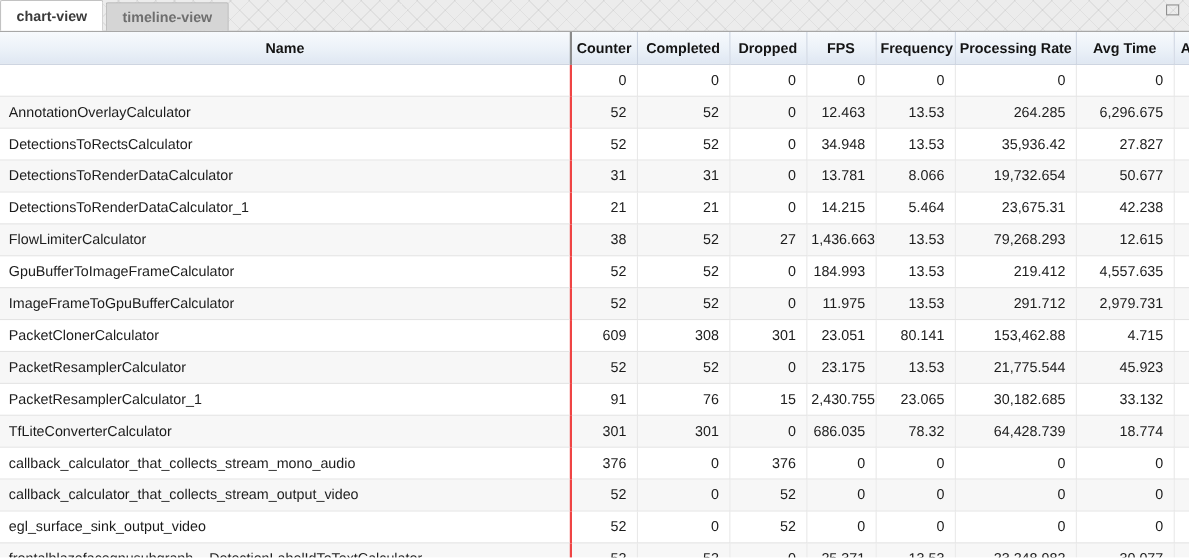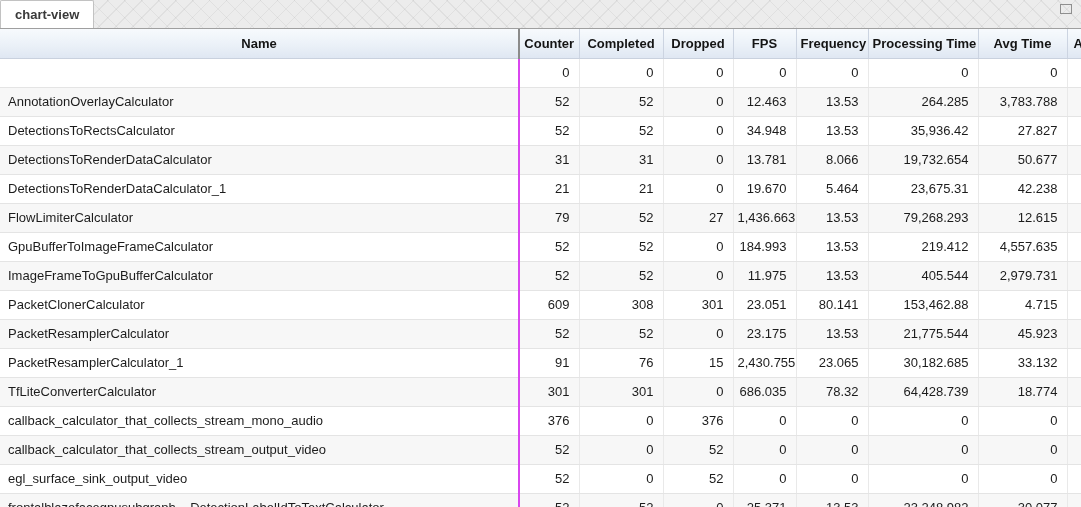--- a/index.html
+++ b/index.html
@@ -45,34 +45,37 @@
   }
   thead th.name-col{border-right:2px solid #8b8b8b;}
   thead th.last-col{text-align:left;padding-left:6px;border-right:none;}
   tbody td{
     height:29px;box-sizing:border-box;padding:0 9px 0 4px;
     border-right:1px solid #e9e9e9;border-bottom:1px solid #e4e4e4;
     font-size:13px;color:#1c1c1c;text-align:right;
     white-space:nowrap;overflow:hidden;background:#fff;
   }
   tbody td.name-cell{
-    text-align:left;padding:0 4px 0 8px;border-right:2px solid #d946ef;
+    text-align:left;padding:0 4px 0 8px;border-right:2px solid #ef4444;
   }
   tbody td.last-cell{border-right:none;}
   tbody tr.stripe td{background:#f7f7f7;}
   tbody tr{cursor:default;}
 </style>
 </head>
 <body>
 
 <div class="app">
 
   <div class="tabbar">
     <div class="tab active">
       <span>chart-view</span>
+    </div>
+    <div class="tab">
+      <span>timeline-view</span>
     </div>
     <div class="win-icon"></div>
   </div>
 
   <div class="table-wrap">
     <table>
       <colgroup>
         <col class="c0">
           <col class="c1">
           <col class="c2">
@@ -84,21 +87,21 @@
           <col class="c8">
       </colgroup>
       <thead>
         <tr id="header-row">
             <th class="name-col">Name</th>
             <th>Counter</th>
             <th>Completed</th>
             <th>Dropped</th>
             <th>FPS</th>
             <th>Frequency</th>
-            <th>Processing Time</th>
+            <th>Processing Rate</th>
             <th>Avg Time</th>
             <th class="last-col">A</th>
           </tr>
       </thead>
       <tbody id="table-body">
           <tr>
             <td class="name-cell"></td>
             <td>0</td>
             <td>0</td>
             <td>0</td>
@@ -109,21 +112,21 @@
             <td class="last-cell"></td>
           </tr>
           <tr class="stripe">
             <td class="name-cell">AnnotationOverlayCalculator</td>
             <td>52</td>
             <td>52</td>
             <td>0</td>
             <td>12.463</td>
             <td>13.53</td>
             <td>264.285</td>
-            <td>3,783.788</td>
+            <td>6,296.675</td>
             <td class="last-cell"></td>
           </tr>
           <tr>
             <td class="name-cell">DetectionsToRectsCalculator</td>
             <td>52</td>
             <td>52</td>
             <td>0</td>
             <td>34.948</td>
             <td>13.53</td>
             <td>35,936.42</td>
@@ -139,29 +142,29 @@
             <td>8.066</td>
             <td>19,732.654</td>
             <td>50.677</td>
             <td class="last-cell"></td>
           </tr>
           <tr>
             <td class="name-cell">DetectionsToRenderDataCalculator_1</td>
             <td>21</td>
             <td>21</td>
             <td>0</td>
-            <td>19.670</td>
+            <td>14.215</td>
             <td>5.464</td>
             <td>23,675.31</td>
             <td>42.238</td>
             <td class="last-cell"></td>
           </tr>
           <tr class="stripe">
             <td class="name-cell">FlowLimiterCalculator</td>
-            <td>79</td>
+            <td>38</td>
             <td>52</td>
             <td>27</td>
             <td>1,436.663</td>
             <td>13.53</td>
             <td>79,268.293</td>
             <td>12.615</td>
             <td class="last-cell"></td>
           </tr>
           <tr>
             <td class="name-cell">GpuBufferToImageFrameCalculator</td>
@@ -174,21 +177,21 @@
             <td>4,557.635</td>
             <td class="last-cell"></td>
           </tr>
           <tr class="stripe">
             <td class="name-cell">ImageFrameToGpuBufferCalculator</td>
             <td>52</td>
             <td>52</td>
             <td>0</td>
             <td>11.975</td>
             <td>13.53</td>
-            <td>405.544</td>
+            <td>291.712</td>
             <td>2,979.731</td>
             <td class="last-cell"></td>
           </tr>
           <tr>
             <td class="name-cell">PacketClonerCalculator</td>
             <td>609</td>
             <td>308</td>
             <td>301</td>
             <td>23.051</td>
             <td>80.141</td>

